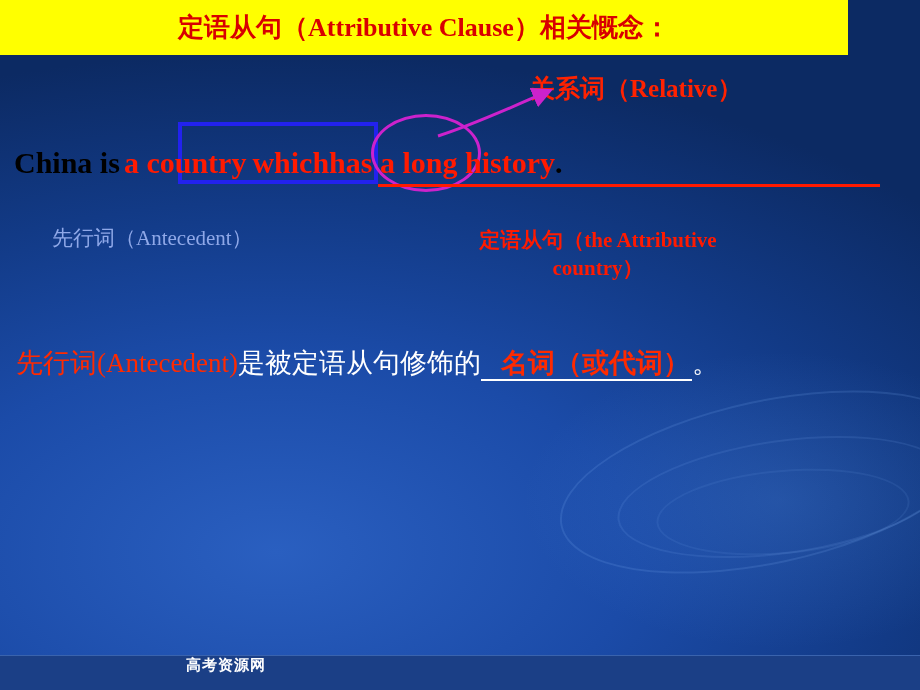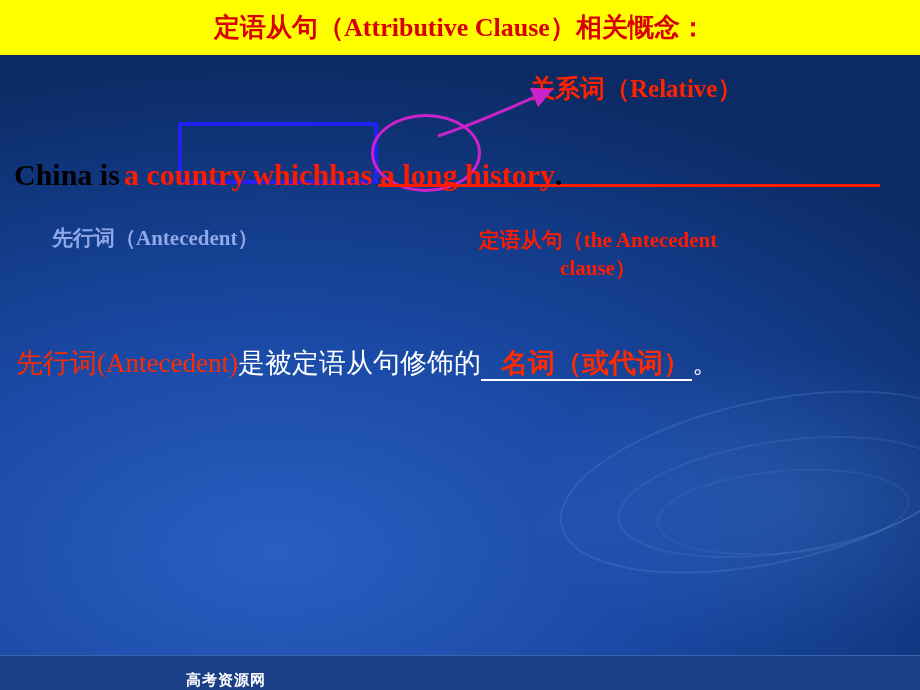--- a/index.html
+++ b/index.html
@@ -37,21 +37,21 @@
     width: 520px; height: 300px;
     right: -120px; bottom: 40px;
     background: radial-gradient(ellipse at center, rgba(90,150,230,0.22) 0%, rgba(90,150,230,0.0) 70%);
     border-radius: 50%;
   }
 
   
   #title-bar {
     position: absolute;
     left: 0; top: 0;
-    width: 920px;
+    width: 848px;
     height: 55px;
     background: #ffff00;
     display: flex;
     align-items: center;
     justify-content: center;
   }
   #title-text {
     color: #d80000;
     font-size: 26px;
     font-weight: bold;
@@ -67,21 +67,21 @@
     color: #ff2200;
     font-size: 25px;
     font-weight: bold;
     white-space: nowrap;
   }
 
   
   #sentence {
     position: absolute;
     left: 14px;
-    top: 158px;
+    top: 146px;
     white-space: nowrap;
     font-size: 30px;
     font-weight: bold;
     line-height: 1;
   }
   #sentence span { display: inline-block; vertical-align: baseline; }
   .seg-black { color: #000000; }
   .seg-red { color: #ff1a00; }
   .seg-antecedent {
     color: #ff1a00;
@@ -126,21 +126,21 @@
     width: 140px;
     height: 60px;
   }
 
   
   #antecedent-label {
     position: absolute;
     left: 52px; top: 224px;
     color: #8fa8e8;
     font-size: 21px;
-    font-weight: bold;
+    font-weight: normal;
     white-space: nowrap;
   }
   #clause-label {
     position: absolute;
     left: 418px; top: 226px;
     color: #ff1a00;
     font-size: 21px;
     font-weight: bold;
     width: 360px;
     text-align: center;
@@ -170,21 +170,21 @@
   
   #footer {
     position: absolute;
     left: 0;
     bottom: 0;
     width: 920px;
     height: 34px;
     background: #1b3f86;
     border-top: 1px solid #3a63ad;
     display: flex;
-    align-items: flex-end;
+    align-items: flex-start;
   }
   #footer-inner {
     display: flex;
     align-items: baseline;
     margin-left: 186px;
   }
   #footer-brand {
     color: #ffffff;
     font-size: 15px;
     font-weight: bold;
@@ -234,22 +234,22 @@
   <div id="which-circle"></div>
   <div id="clause-underline"></div>
 
   <div id="sentence">
     <span class="seg-black">China is </span><span class="seg-antecedent">a country</span><span class="seg-red"> which</span><span class="seg-red"> has a long history</span><span class="seg-black">.</span>
   </div>
 
   <div id="antecedent-label">先行词（Antecedent）</div>
 
   <div id="clause-label">
-    <span>定语从句（the Antecedent</span>
-    <span class="line2">clause）</span>
+    <span>定语从句（the Attributive</span>
+    <span class="line2">country）</span>
   </div>
 
   <div id="definition">
     <span class="def-red">先行词(Antecedent)</span><span class="def-white">是被定语从句修饰的</span><span class="def-answer">名词（或代词）</span><span class="def-white">。</span>
   </div>
 
   <div id="footer-strip-left"></div>
   <div id="footer">
     <div id="footer-inner">
       <span id="footer-brand">高考资源网</span>

